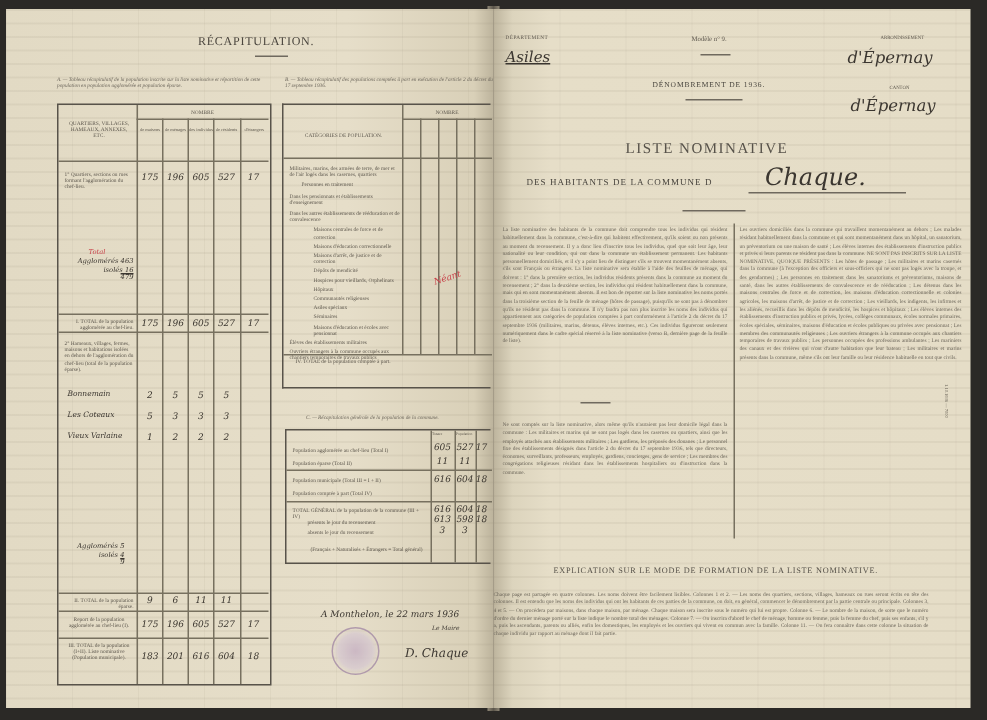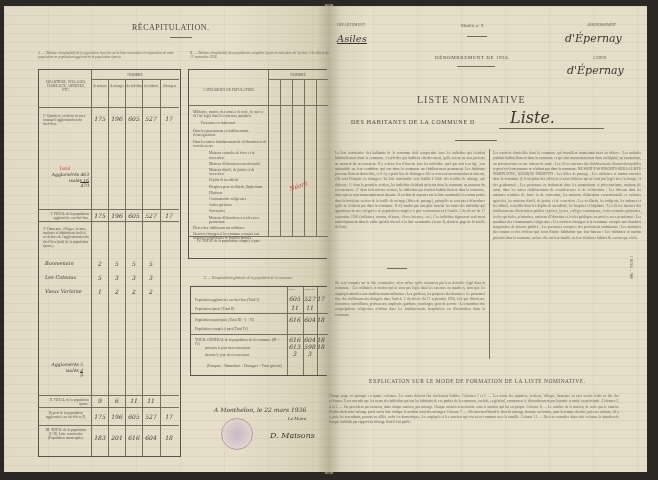--- a/index.html
+++ b/index.html
@@ -212,21 +212,21 @@
 
       <div class="lbl" style="left:14px;top:66px;width:80px;">absents le jour du recensement</div>
       <div class="num" style="left:93px;top:63px;">3</div>
       <div class="num" style="left:108px;top:63px;">3</div>
 
       <div class="lbl" style="left:16px;top:77px;width:80px;">(Français + Naturalisés + Étrangers = Total général)</div>
     </div>
 
     <div class="abs hand" style="left:210px;top:400px;font-size:6px;">A Monthelon, le 22 mars 1936</div>
     <div class="abs hand" style="left:284px;top:410px;font-size:4px;">Le Maire</div>
-    <div class="abs hand" style="left:266px;top:425px;font-size:8px;">D. Maisons</div>
+    <div class="abs hand" style="left:266px;top:425px;font-size:8px;">D. Chaque</div>
     <div class="stamp" style="left:217px;top:412px;width:32px;height:32px;"></div>
   </div>
 
   <div class="page right">
     <div class="grid-bg"></div>
 
     <div class="abs" style="left:8px;top:17px;font-size:3.5px;letter-spacing:0.3px;color:#5d574d;">DÉPARTEMENT</div>
     <div class="abs hand" style="left:8px;top:27px;font-size:10px;text-decoration:underline;">Asiles</div>
 
     <div class="abs" style="left:132px;top:17px;font-size:4.5px;color:#5d574d;">Modèle n° 9.</div>
@@ -235,21 +235,21 @@
     <div class="abs" style="left:258px;top:17px;font-size:3.2px;color:#5d574d;">ARRONDISSEMENT</div>
     <div class="abs hand" style="left:236px;top:26px;font-size:11px;">d'Épernay</div>
     <div class="abs" style="left:264px;top:50px;font-size:3.2px;color:#5d574d;">CANTON</div>
     <div class="abs hand" style="left:238px;top:58px;font-size:11px;">d'Épernay</div>
 
     <div class="abs title-caps" style="left:106px;top:49px;font-size:5px;letter-spacing:0.6px;">DÉNOMBREMENT DE 1936.</div>
     <div class="rule" style="left:128px;top:60px;width:38px;"></div>
 
     <div class="abs title-caps" style="left:88px;top:88px;font-size:10px;letter-spacing:1px;color:#57524a;">LISTE NOMINATIVE</div>
     <div class="abs title-caps" style="left:22px;top:113px;font-size:6px;letter-spacing:0.7px;">DES HABITANTS DE LA COMMUNE D</div>
-    <div class="abs hand" style="left:181px;top:102px;font-size:16px;">Liste.</div>
+    <div class="abs hand" style="left:181px;top:102px;font-size:16px;">Chaque.</div>
     <div class="rule" style="left:170px;top:122px;width:105px;"></div>
     <div class="rule" style="left:126px;top:134px;width:42px;"></div>
 
     <div class="para" style="left:6px;top:145px;width:150px;height:100px;">La liste nominative des habitants de la commune doit comprendre tous les individus qui résident habituellement dans la commune, c'est-à-dire qui habitent effectivement, qu'ils soient ou non présents au moment du recensement. Il y a donc lieu d'inscrire tous les individus, quel que soit leur âge, leur nationalité ou leur condition, qui ont dans la commune un établissement permanent. Les habitants personnellement domiciliés, et il s'y a point lieu de distinguer s'ils se trouvent momentanément absents, s'ils sont Français ou étrangers. La liste nominative sera établie à l'aide des feuilles de ménage, qui doivent : 1° dans la première section, les individus résidents présents dans la commune au moment du recensement ; 2° dans la deuxième section, les individus qui résident habituellement dans la commune, mais qui en sont momentanément absents. Il est bon de reporter sur la liste nominative les noms portés dans la troisième section de la feuille de ménage (hôtes de passage), puisqu'ils ne sont pas à dénombrer qu'ils ne résident pas dans la commune. Il n'y faudra pas non plus inscrire les noms des individus qui appartiennent aux catégories de population comptées à part conformément à l'article 2 du décret du 17 septembre 1936 (militaires, marins, détenus, élèves internes, etc.). Ces individus figureront seulement numériquement dans le cadre spécial réservé à la liste nominative (verso B, dernière page de la feuille de liste).</div>
     <div class="rule" style="left:58px;top:262px;width:20px;"></div>
     <div class="para" style="left:6px;top:275px;width:150px;height:80px;">Ne sont comptés sur la liste nominative, alors même qu'ils n'auraient pas leur domicile légal dans la commune : Les militaires et marins qui ne sont pas logés dans les casernes ou quartiers, ainsi que les employés attachés aux établissements militaires ; Les gardiens, les préposés des douanes ; Le personnel fixe des établissements désignés dans l'article 2 du décret du 17 septembre 1936, tels que directeurs, économes, surveillants, professeurs, employés, gardiens, concierges, gens de service ; Les membres des congrégations religieuses résidant dans les établissements hospitaliers ou d'instruction dans la commune.</div>
     <div class="vline" style="left:160px;top:143px;height:210px;"></div>
     <div class="para" style="left:164px;top:145px;width:148px;height:210px;">Les ouvriers domiciliés dans la commune qui travaillent momentanément au dehors ; Les malades résidant habituellement dans la commune et qui sont momentanément dans un hôpital, un sanatorium, un préventorium ou une maison de santé ; Les élèves internes des établissements d'instruction publics et privés si leurs parents ne résident pas dans la commune. NE SONT PAS INSCRITS SUR LA LISTE NOMINATIVE, QUOIQUE PRÉSENTS : Les hôtes de passage ; Les militaires et marins casernés dans la commune (à l'exception des officiers et sous-officiers qui ne sont pas logés avec la troupe, et des gendarmes) ; Les personnes en traitement dans les sanatoriums et préventoriums, maisons de santé, dans les autres établissements de convalescence et de rééducation ; Les détenus dans les maisons centrales de force et de correction, les maisons d'éducation correctionnelle et colonies agricoles, les maisons d'arrêt, de justice et de correction ; Les vieillards, les indigents, les infirmes et les aliénés, recueillis dans les dépôts de mendicité, les hospices et hôpitaux ; Les élèves internes des établissements d'instruction publics et privés, lycées, collèges communaux, écoles normales primaires, écoles spéciales, séminaires, maisons d'éducation et écoles publiques ou privées avec pensionnat ; Les membres des communautés religieuses ; Les ouvriers étrangers à la commune occupés aux chantiers temporaires de travaux publics ; Les personnes occupées des professions ambulantes ; Les mariniers des canaux et des rivières qui n'ont d'autre habitation que leur bateau ; Les militaires et marins présents dans la commune, même s'ils ont leur famille ou leur résidence habituelle en tout que civils.</div>
 
     <div class="abs title-caps" style="left:40px;top:372px;font-size:5.5px;letter-spacing:0.5px;color:#57524a;">EXPLICATION SUR LE MODE DE FORMATION DE LA LISTE NOMINATIVE.</div>

